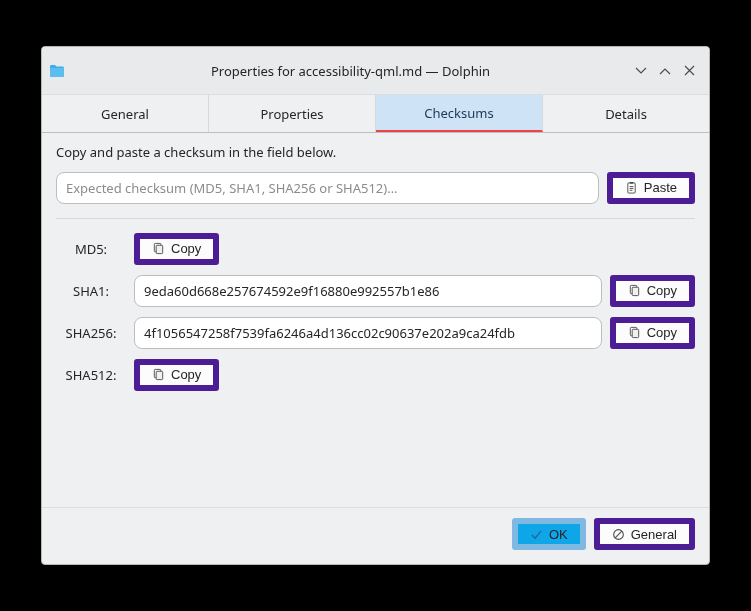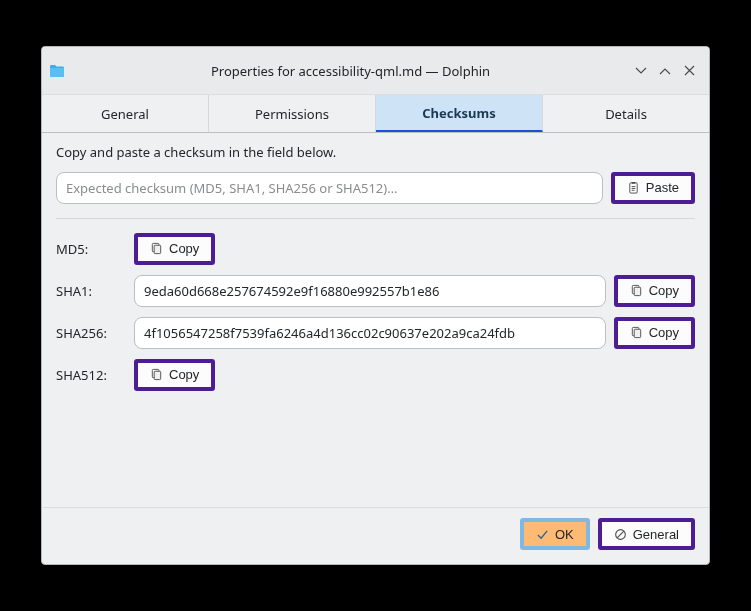--- a/index.html
+++ b/index.html
@@ -65,72 +65,72 @@
     font-size: 13px;
     color: #232629;
     border-right: 1px solid #d7d8d9;
     background: #eff0f1;
     position: relative;
   }
   .tab:first-child { border-left: none; }
   .tab:last-child { border-right: none; }
   .tab.active {
     background: #cfe3f7;
-    border-bottom: 2px solid #1d4ed8;
-    font-weight: 700;
+    border-bottom: 2px solid #ef4444;
+    font-weight: 400;
     color: #1b3a52;
   }
   .content {
     flex: 1;
     padding: 10px 14px 0 14px;
     display: flex;
     flex-direction: column;
   }
   .desc { line-height: 1.45; margin-bottom: 10px; color: #232629; }
   .row {
     display: flex;
     align-items: center;
     gap: 8px;
     margin-bottom: 10px;
   }
   .row.labelrow .label {
     width: 70px;
-    text-align: left;
+    text-align: center;
     color: #232629;
     font-size: 13px;
   }
   .textinput {
     flex: 1;
     height: 32px;
     background: #fff;
     border: 1px solid #bcbebf;
     border-radius: 8px;
     padding: 0 9px;
     font-size: 13px;
     font-family: inherit;
     color: #232629;
     outline: none;
   }
   .textinput::placeholder { color: #8a8c8e; }
   .btn {
     height: 32px;
     background: #fcfcfc;
-    border: 4px solid #4c1d95;
+    border: 6px solid #4c1d95;
     border-radius: 3px;
     padding: 0 12px;
     display: flex;
     align-items: center;
     gap: 6px;
     font-size: 13px;
     color: #232629;
     cursor: default;
     white-space: nowrap;
   }
   .btn.primary {
-    background: #fdba74;
+    background: #0ea5e9;
     border-color: #7fb8e0;
   }
   .sep {
     height: 1px;
     background: #d7d8d9;
     margin: 4px 0 14px 0;
   }
   .footer {
     display: flex;
     justify-content: flex-end;
@@ -168,21 +168,21 @@
           <path d="M1 1 L10 10 M10 1 L1 10" stroke="#4d4d4d" stroke-width="1.2"></path>
         </svg>
     </div>
   </div>
 
   <div class="tabs">
     <div class="tab">
         <span>General</span>
       </div>
     <div class="tab">
-        <span>Permissions</span>
+        <span>Properties</span>
       </div>
     <div class="tab active">
         <span>Checksums</span>
       </div>
     <div class="tab">
         <span>Details</span>
       </div>
   </div>
 
   <div class="content">

